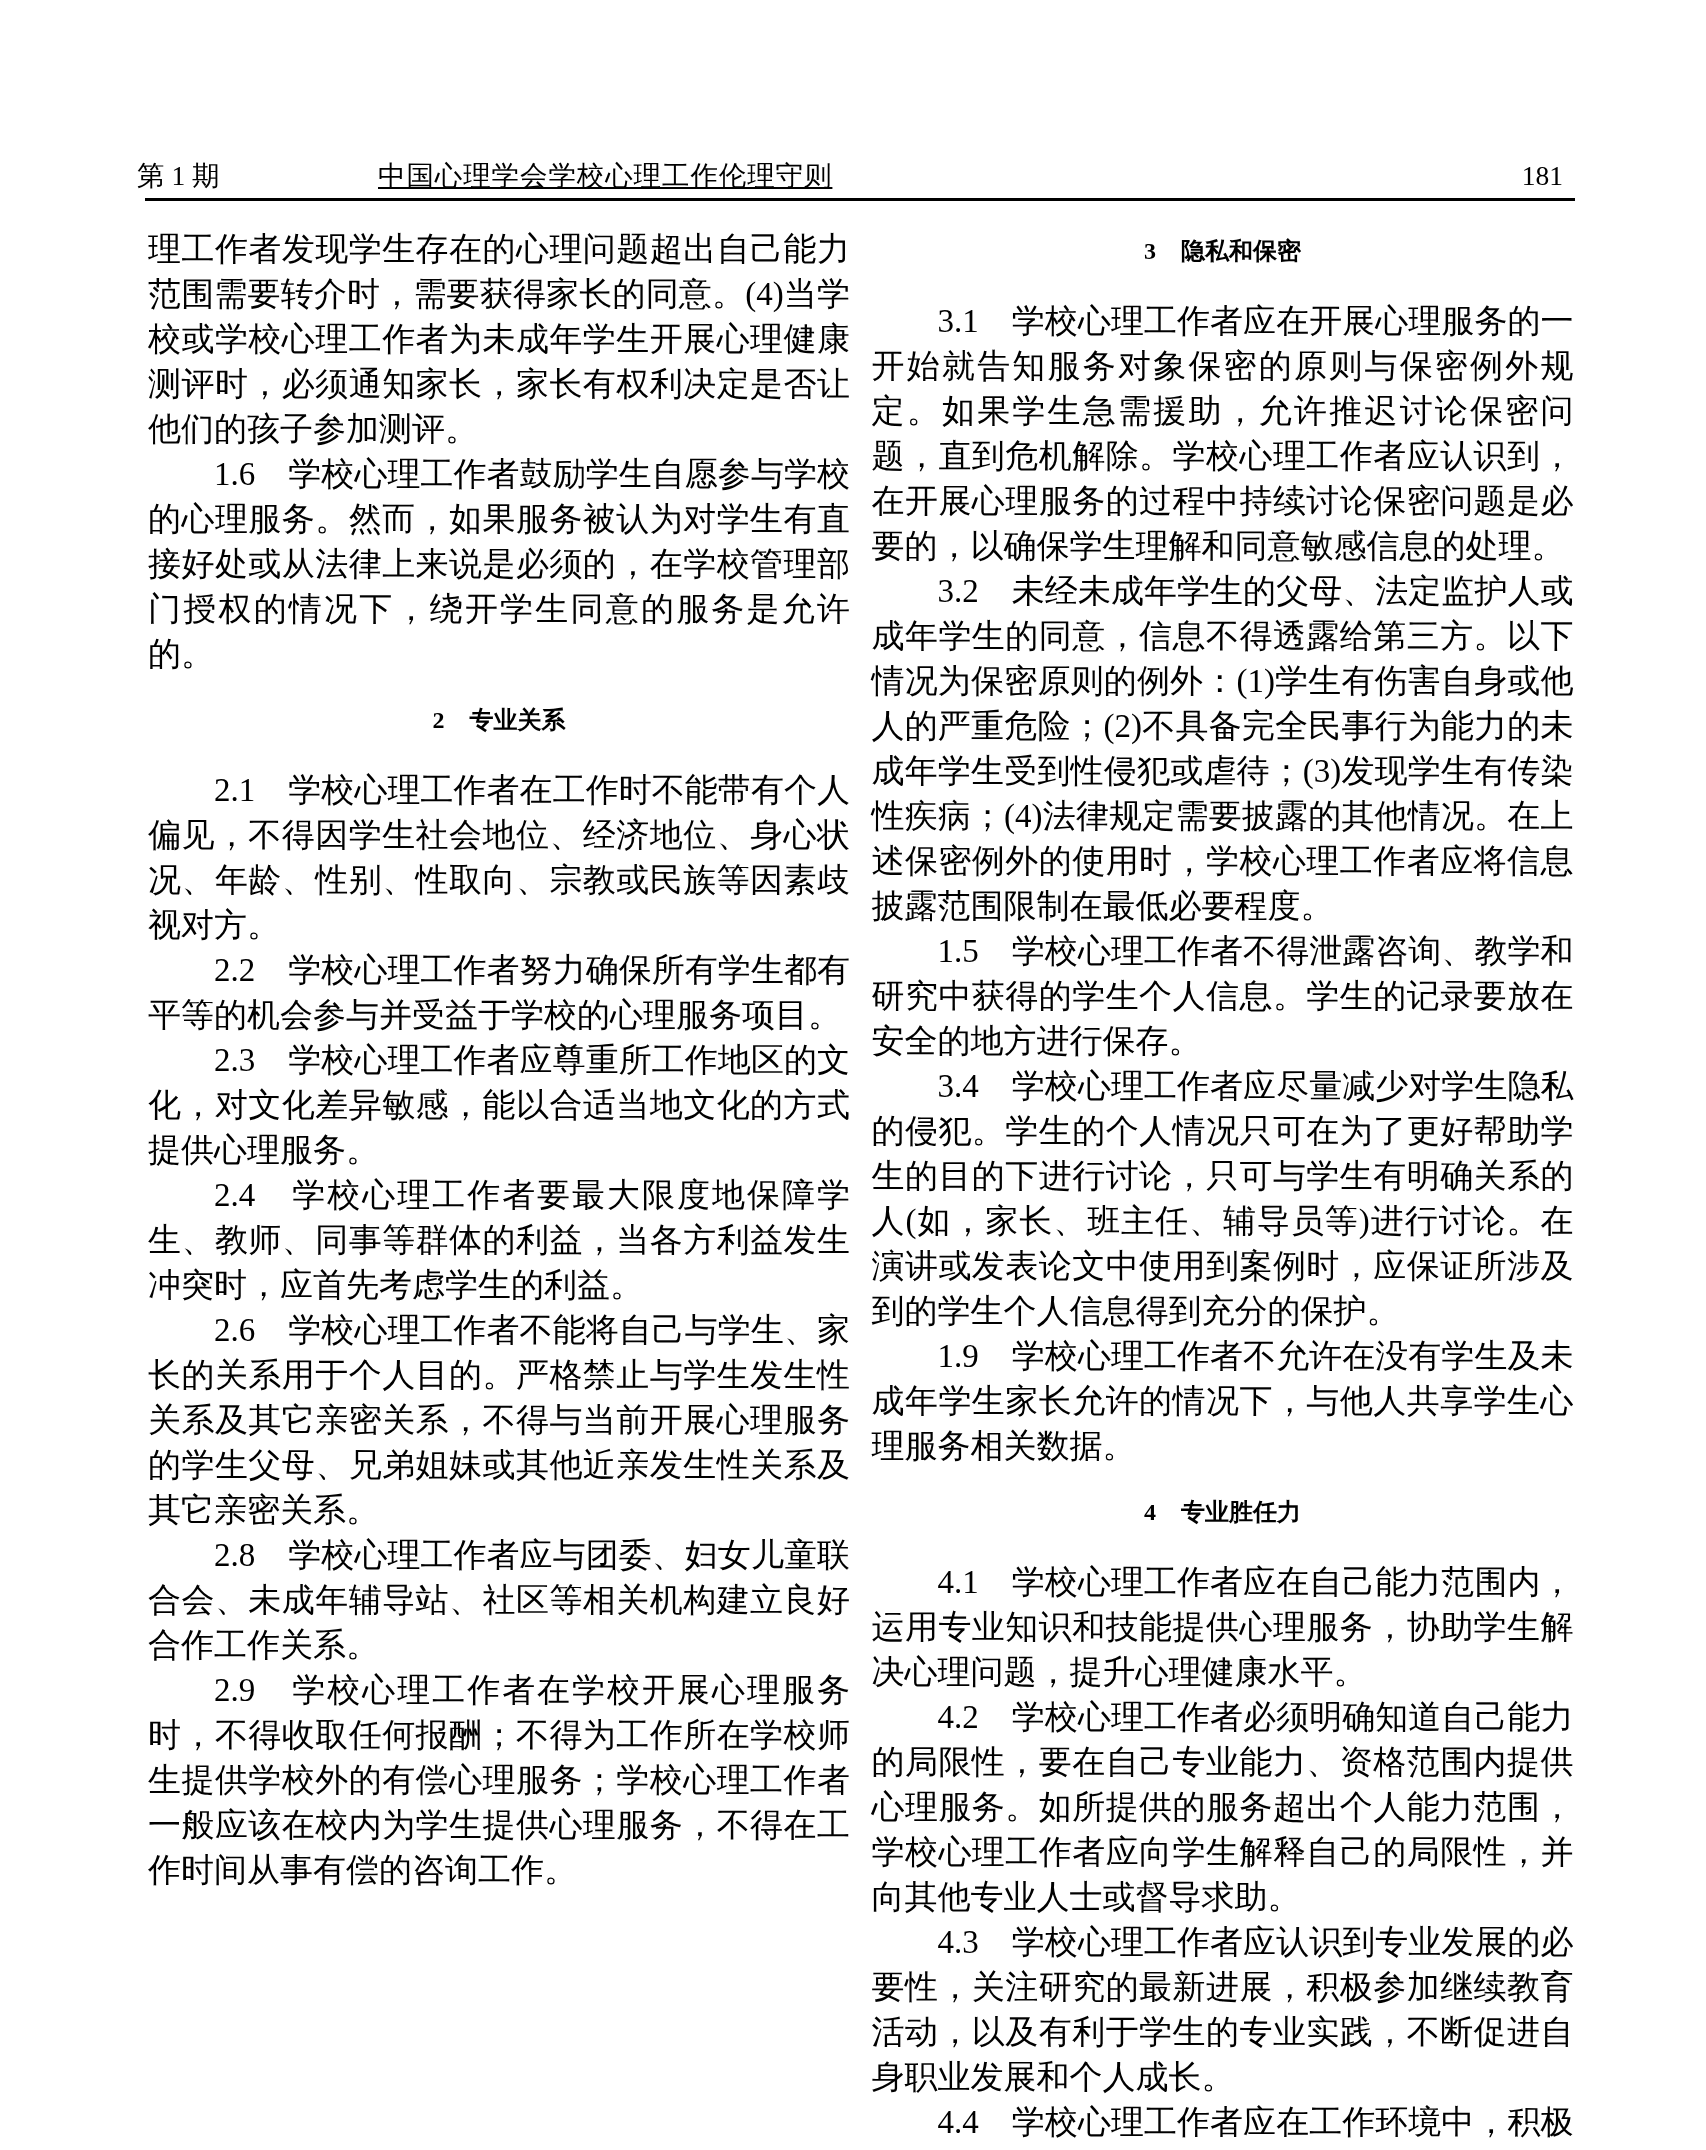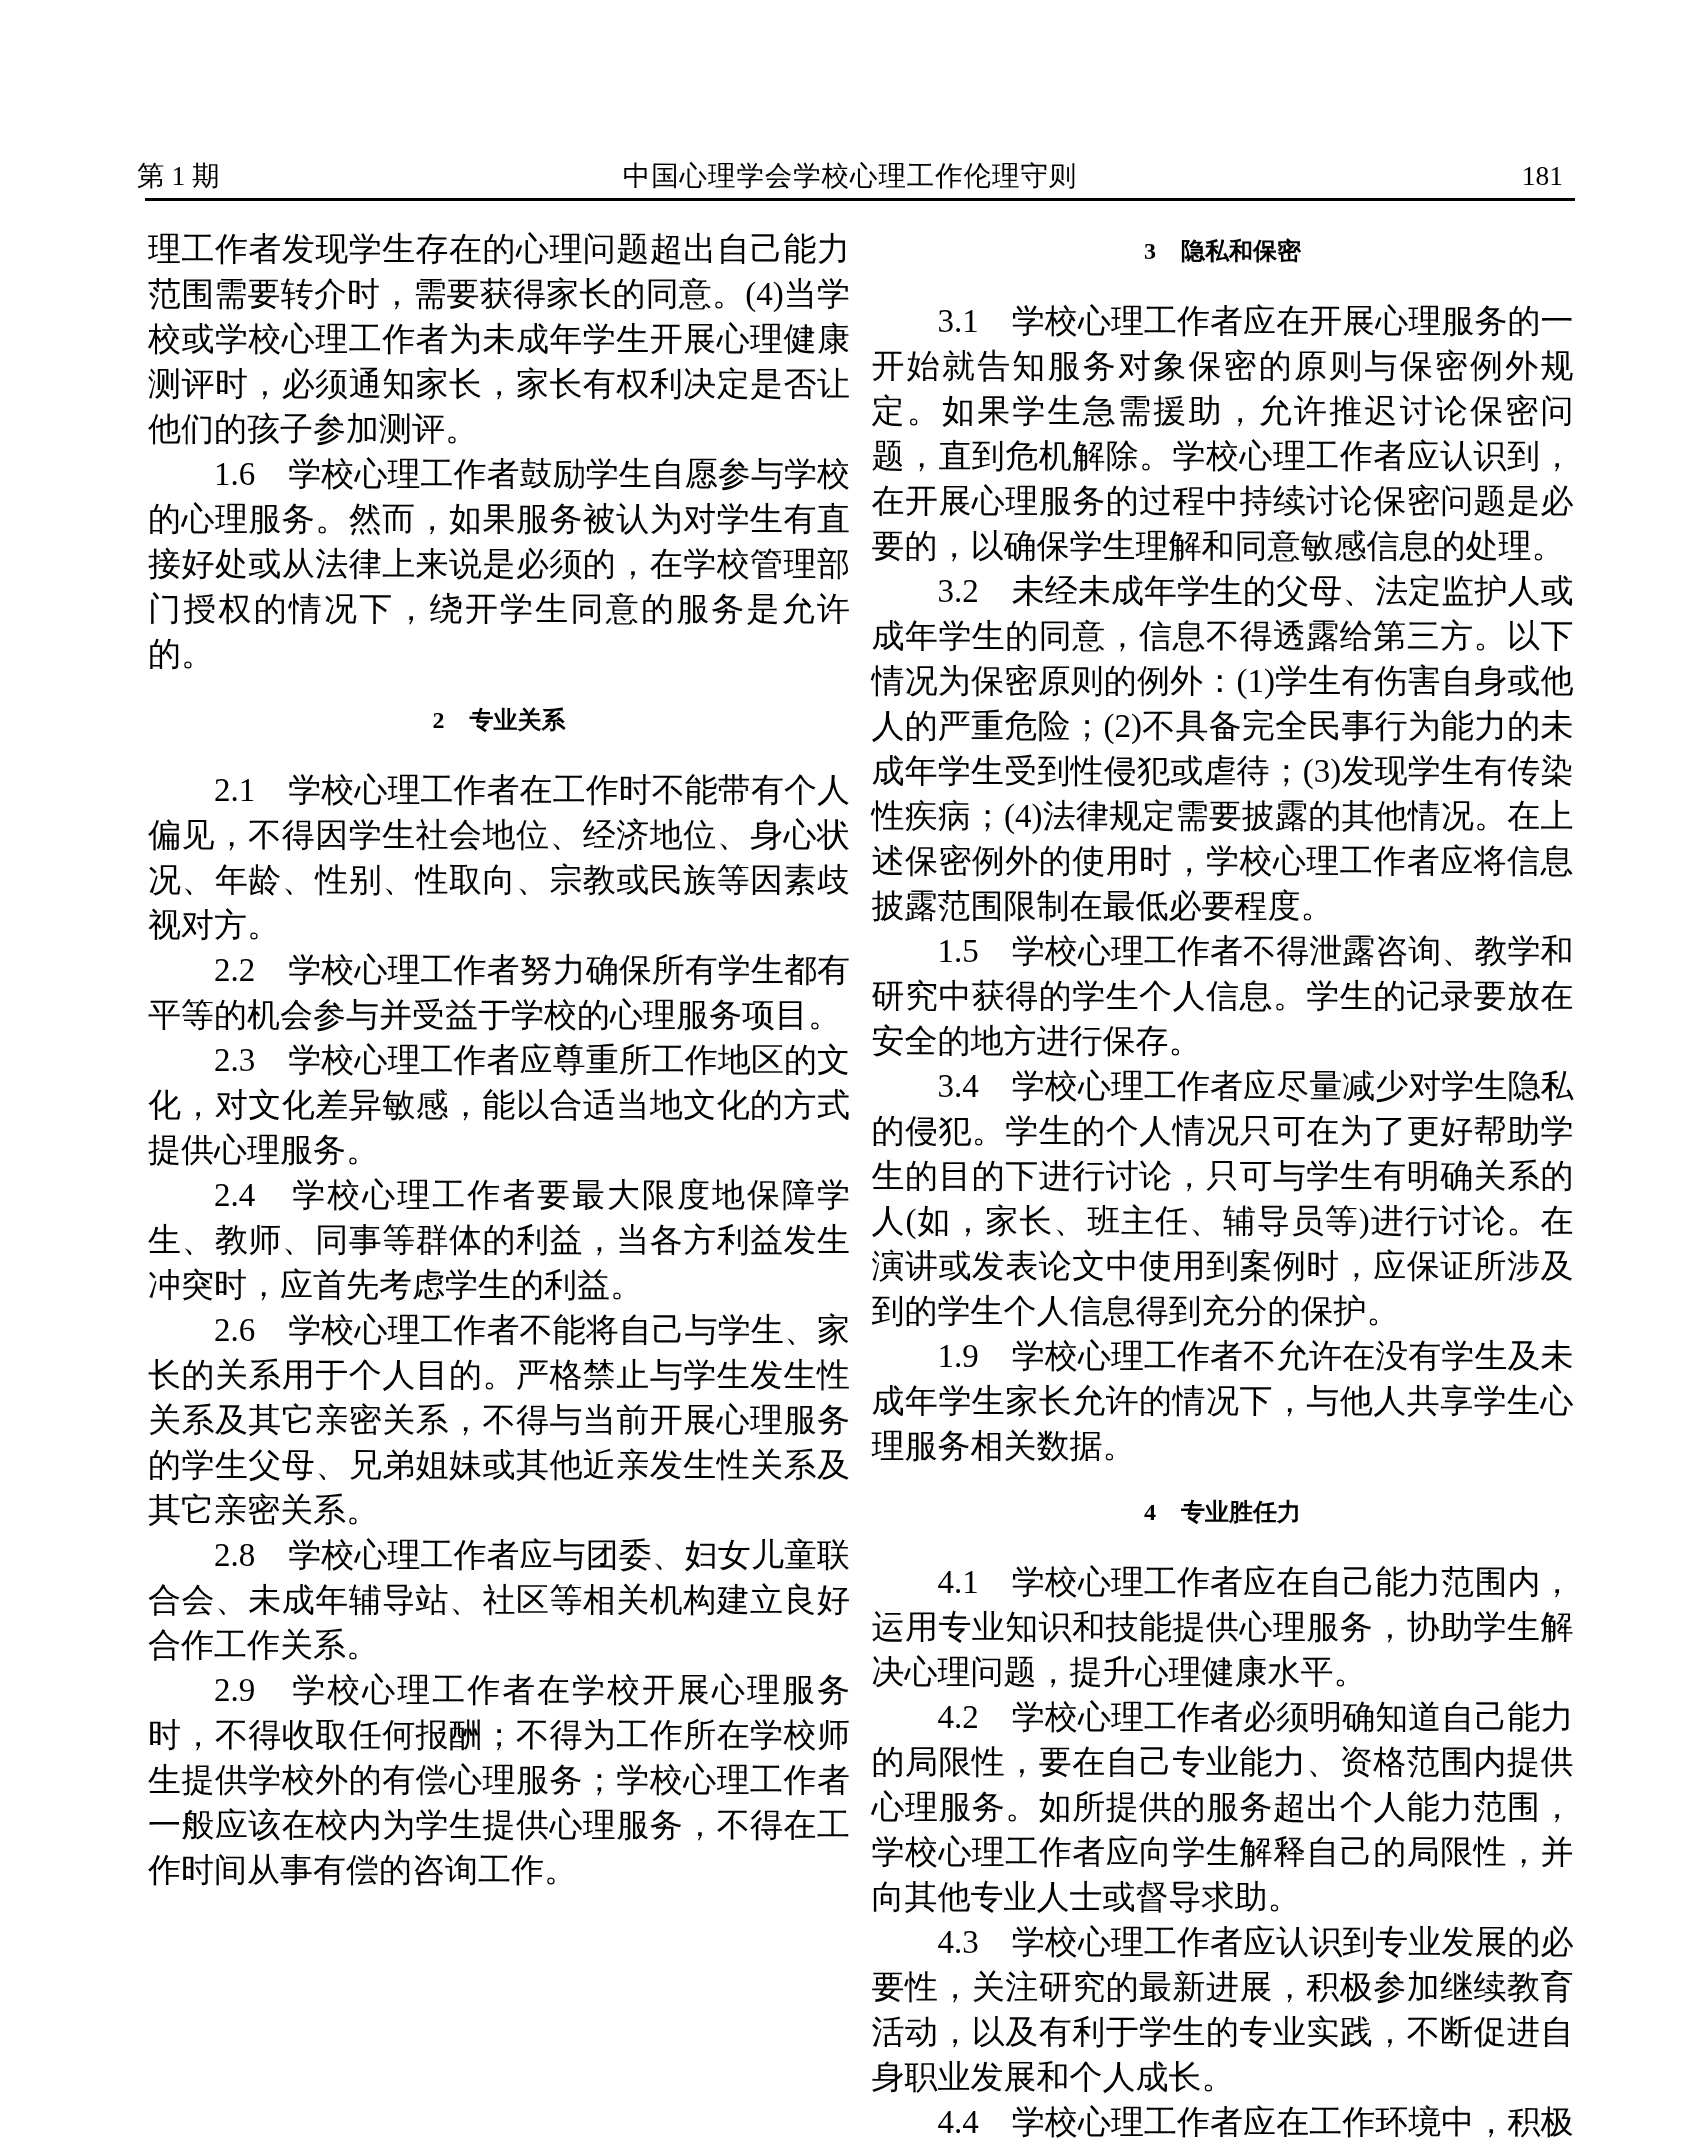--- a/index.html
+++ b/index.html
@@ -23,21 +23,21 @@
     position: absolute;
     left: 137px;
     top: 160px;
     width: 1426px;
     display: flex;
     align-items: baseline;
     font-size: 27.5px;
     line-height: 31px;
   }
   .rh-left  { width: 241px; text-align: left; white-space: nowrap; }
-  .rh-center{ flex: 1; text-align: center; letter-spacing: 0.9px; white-space: nowrap; }
+  .rh-center{ flex: 1; text-align: left; letter-spacing: 0.9px; white-space: nowrap; text-decoration: underline; }
   .rh-right { width: 241px; text-align: right; white-space: nowrap; }
   .head-rule {
     position: absolute;
     left: 145px;
     top: 198px;
     width: 1430px;
     height: 3.4px;
     background: #000000;
   }
   

